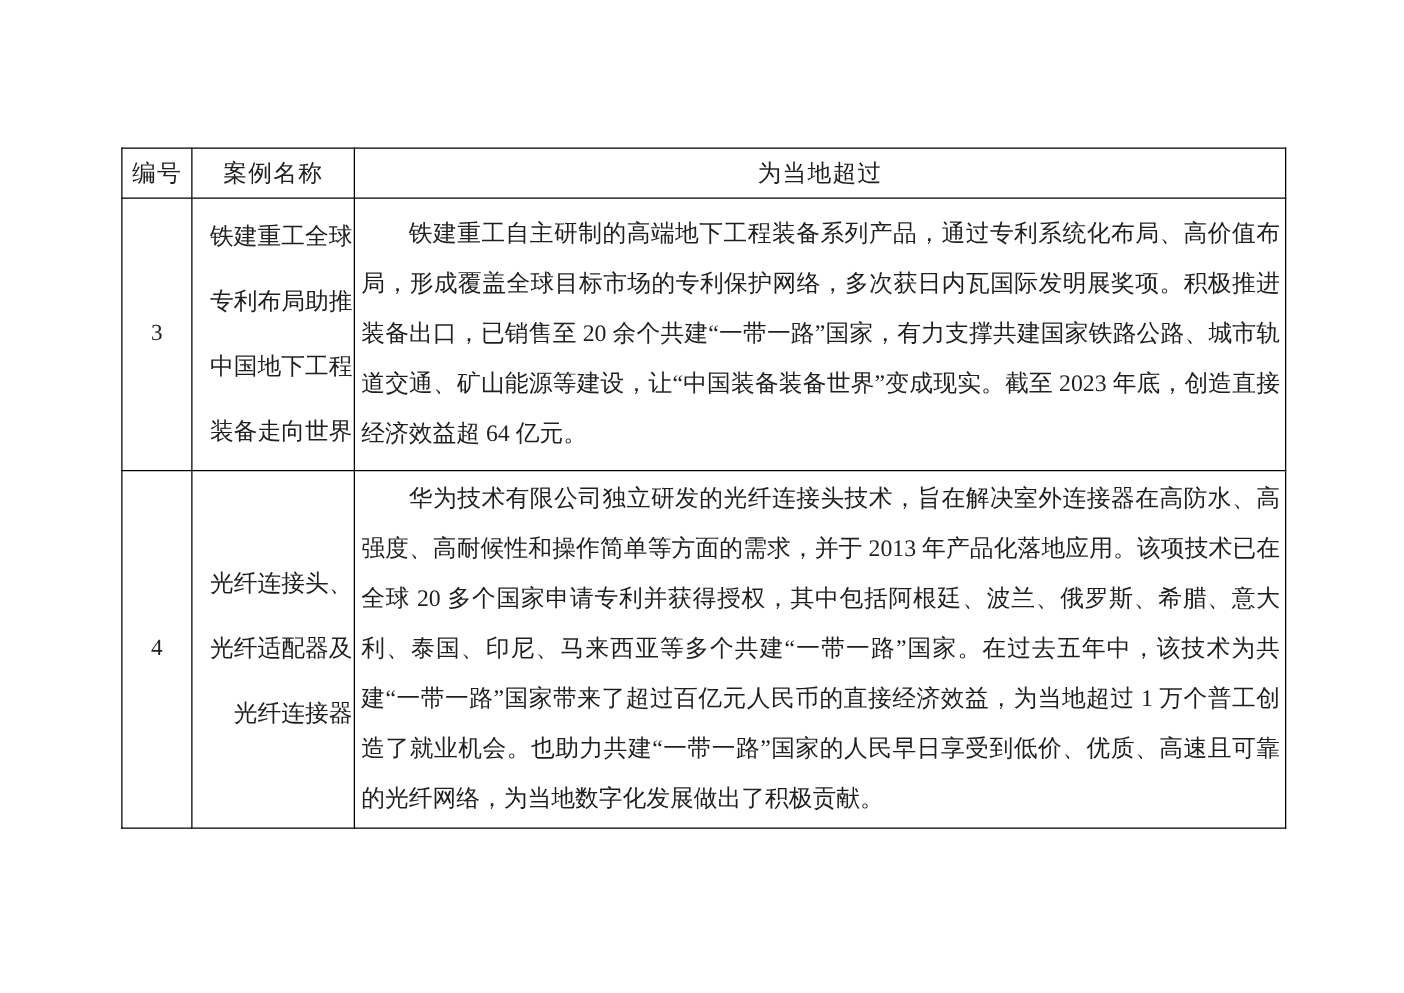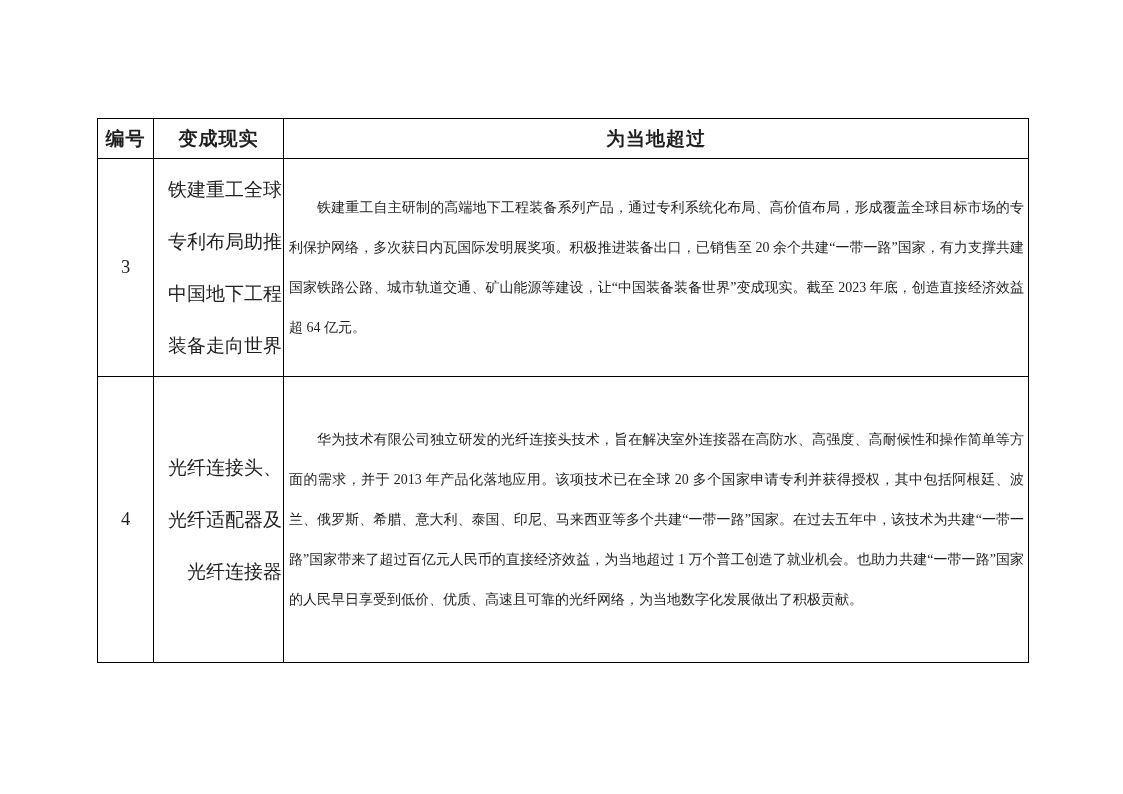--- a/index.html
+++ b/index.html
@@ -35,21 +35,21 @@
   .cases-table col.col-name { width: 130px; }
   .cases-table col.col-summary { width: 745px; }
   .cases-table th, .cases-table td {
     border: 1.5px solid #000000;
     padding: 0;
     overflow: hidden;
   }
   .cases-table thead tr { height: 40px; }
   .cases-table th {
     font-size: 19px;
-    font-weight: bold;
+    font-weight: normal;
     text-align: center;
     vertical-align: middle;
     letter-spacing: 1px;
   }
   tr.case-row-3 { height: 218px; }
   tr.case-row-4 { height: 286px; }
   td.cell-id {
     text-align: center;
     vertical-align: middle;
     font-size: 18.5px;
@@ -60,21 +60,21 @@
     font-size: 19px;
     line-height: 52px;
     padding: 0 1px;
   }
   td.cell-summary {
     vertical-align: middle;
     padding: 2px 4px 2px 5px;
   }
   td.cell-summary p {
     margin: 0;
-    font-size: 14px;
+    font-size: 19px;
     line-height: 40px;
     text-align: justify;
     text-indent: 2em;
   }
 </style>
 </head>
 <body>
 
 <div class="page">
   <table class="cases-table">
@@ -82,21 +82,21 @@
       <col class="col-id">
       <col class="col-name">
       <col class="col-summary">
     </colgroup>
     <thead>
       <tr>
         <th>
           <span>编号</span>
         </th>
         <th>
-          <span>变成现实</span>
+          <span>案例名称</span>
         </th>
         <th>
           <span>为当地超过</span>
         </th>
       </tr>
     </thead>
     <tbody>
       <tr class="case-row-3">
         <td class="cell-id">
           <span>3</span>

